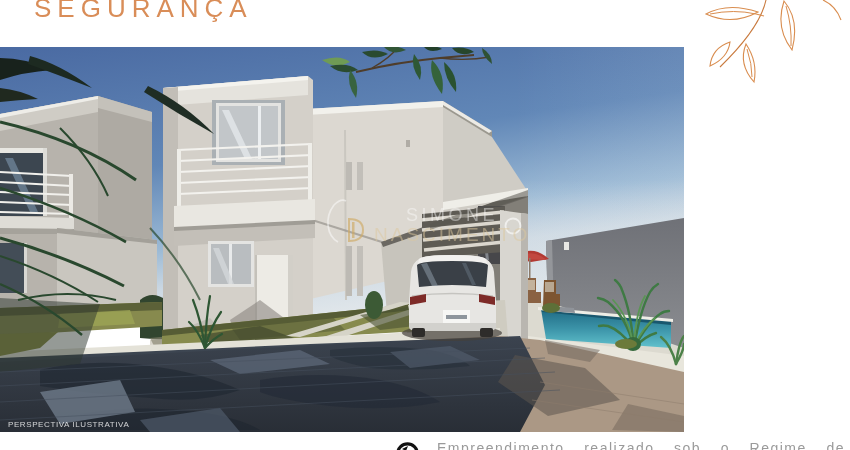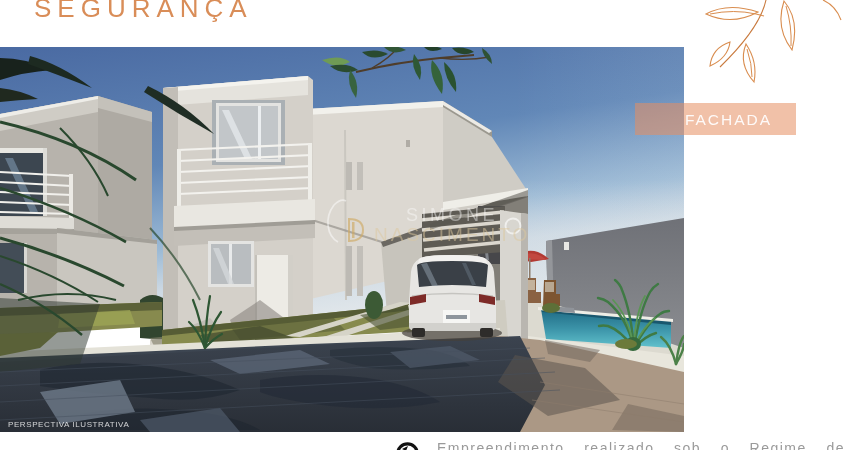--- a/index.html
+++ b/index.html
@@ -343,21 +343,20 @@
 <circle cx="513" cy="226" r="7.5" fill="none" stroke="#ffffff" stroke-width="1.8" opacity="0.8"></circle>
 </g>
 
 <text x="406" y="221" font-family="Liberation Sans, sans-serif" font-size="18" letter-spacing="3.5" fill="#ffffff" opacity="0.42">SIMONE</text>
 
 <text x="374" y="241" font-family="Liberation Sans, sans-serif" font-size="19" letter-spacing="3" fill="#dcc89e" opacity="0.5">NASCIMENTO</text>
 
 <text x="8" y="427" font-family="Liberation Sans, sans-serif" font-size="8" letter-spacing="0.6" fill="#ffffff" opacity="0.78">PERSPECTIVA ILUSTRATIVA</text>
 </svg>
 
-<div id="fach">FACHADA</div>
 
 <svg id="branch" style="position:absolute;left:690px;top:0;" width="160" height="92" viewBox="0 0 160 92">
 <g fill="none" stroke="#d98d4f" stroke-width="1.1">
 
   <path d="M76,0 C73,14 64,34 30,67" stroke="#c97a3e"></path>
 
   <path d="M16,14 Q38,2 68,12 Q42,26 16,14 Z"></path>
   <path d="M20,14 Q44,9 66,14" stroke-width="1"></path>
   <path d="M66,14 L74,16" stroke-width="1.2"></path>
 

